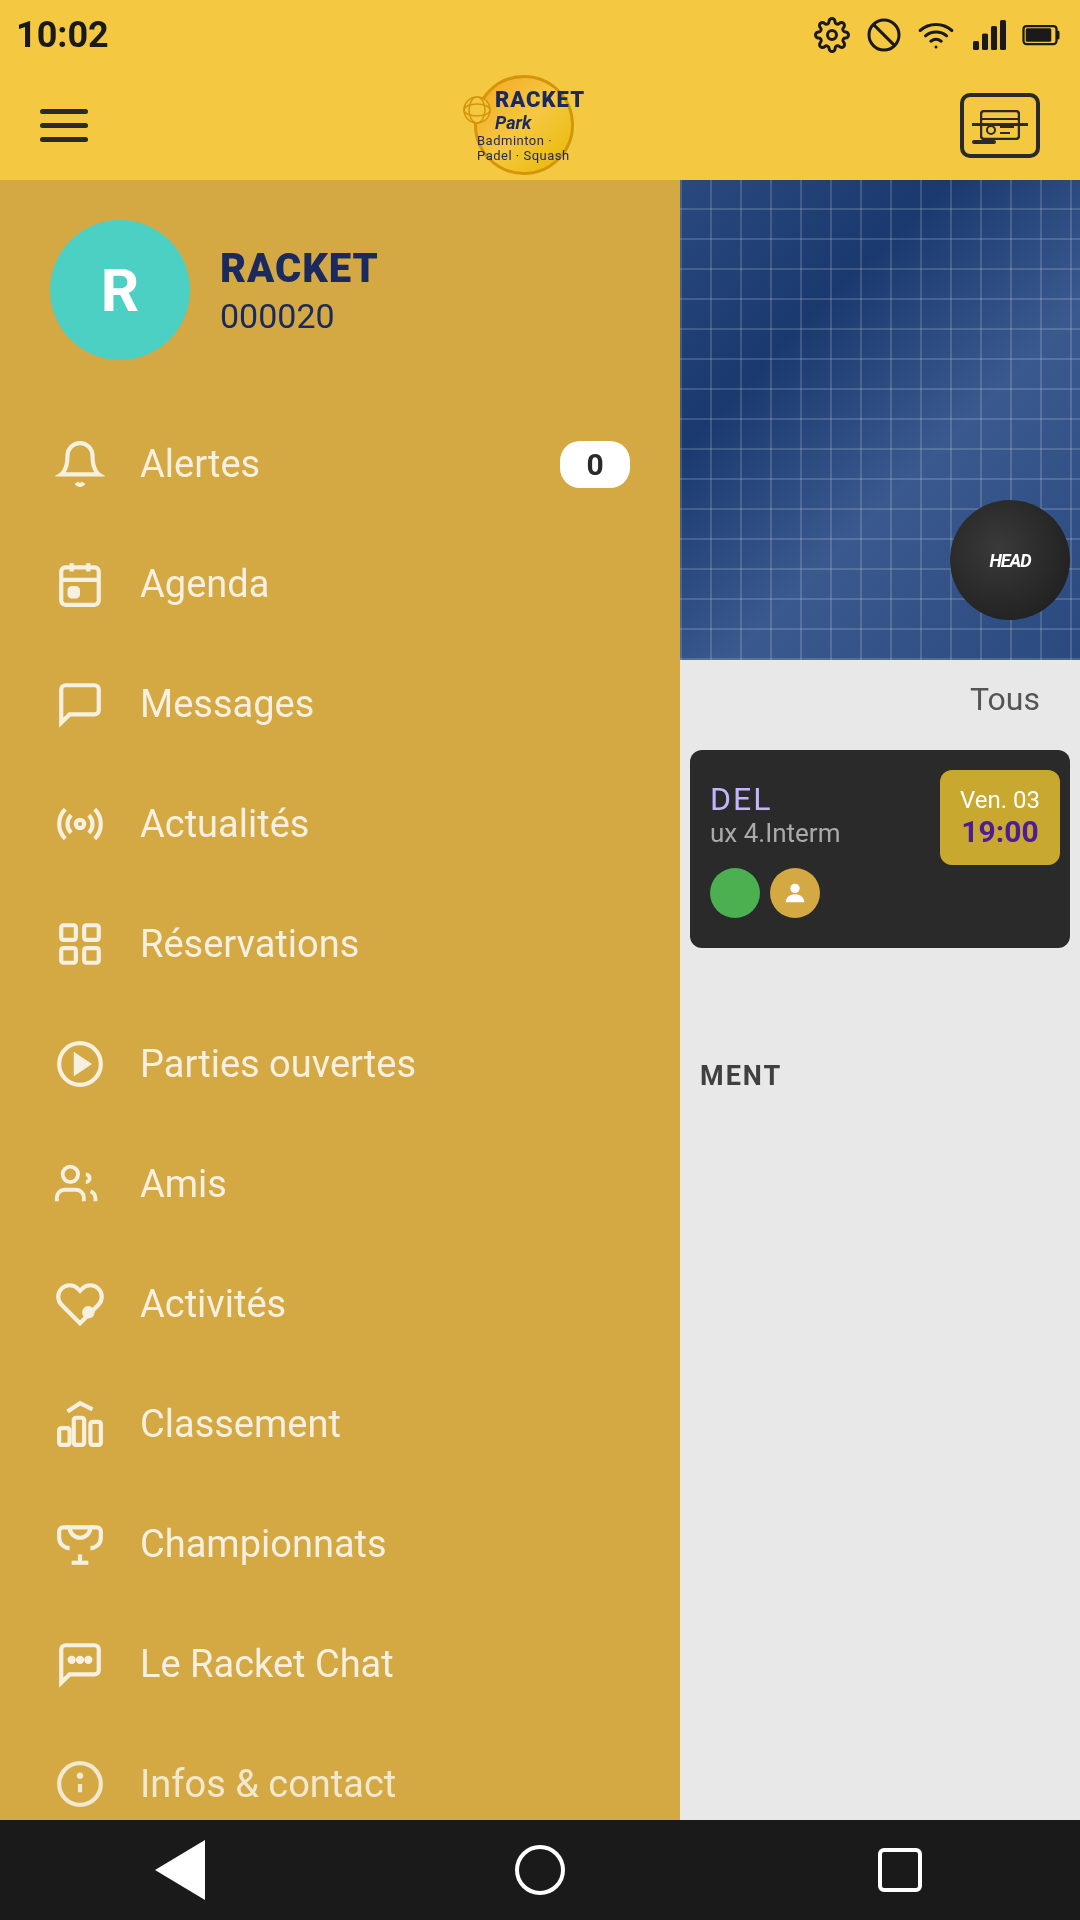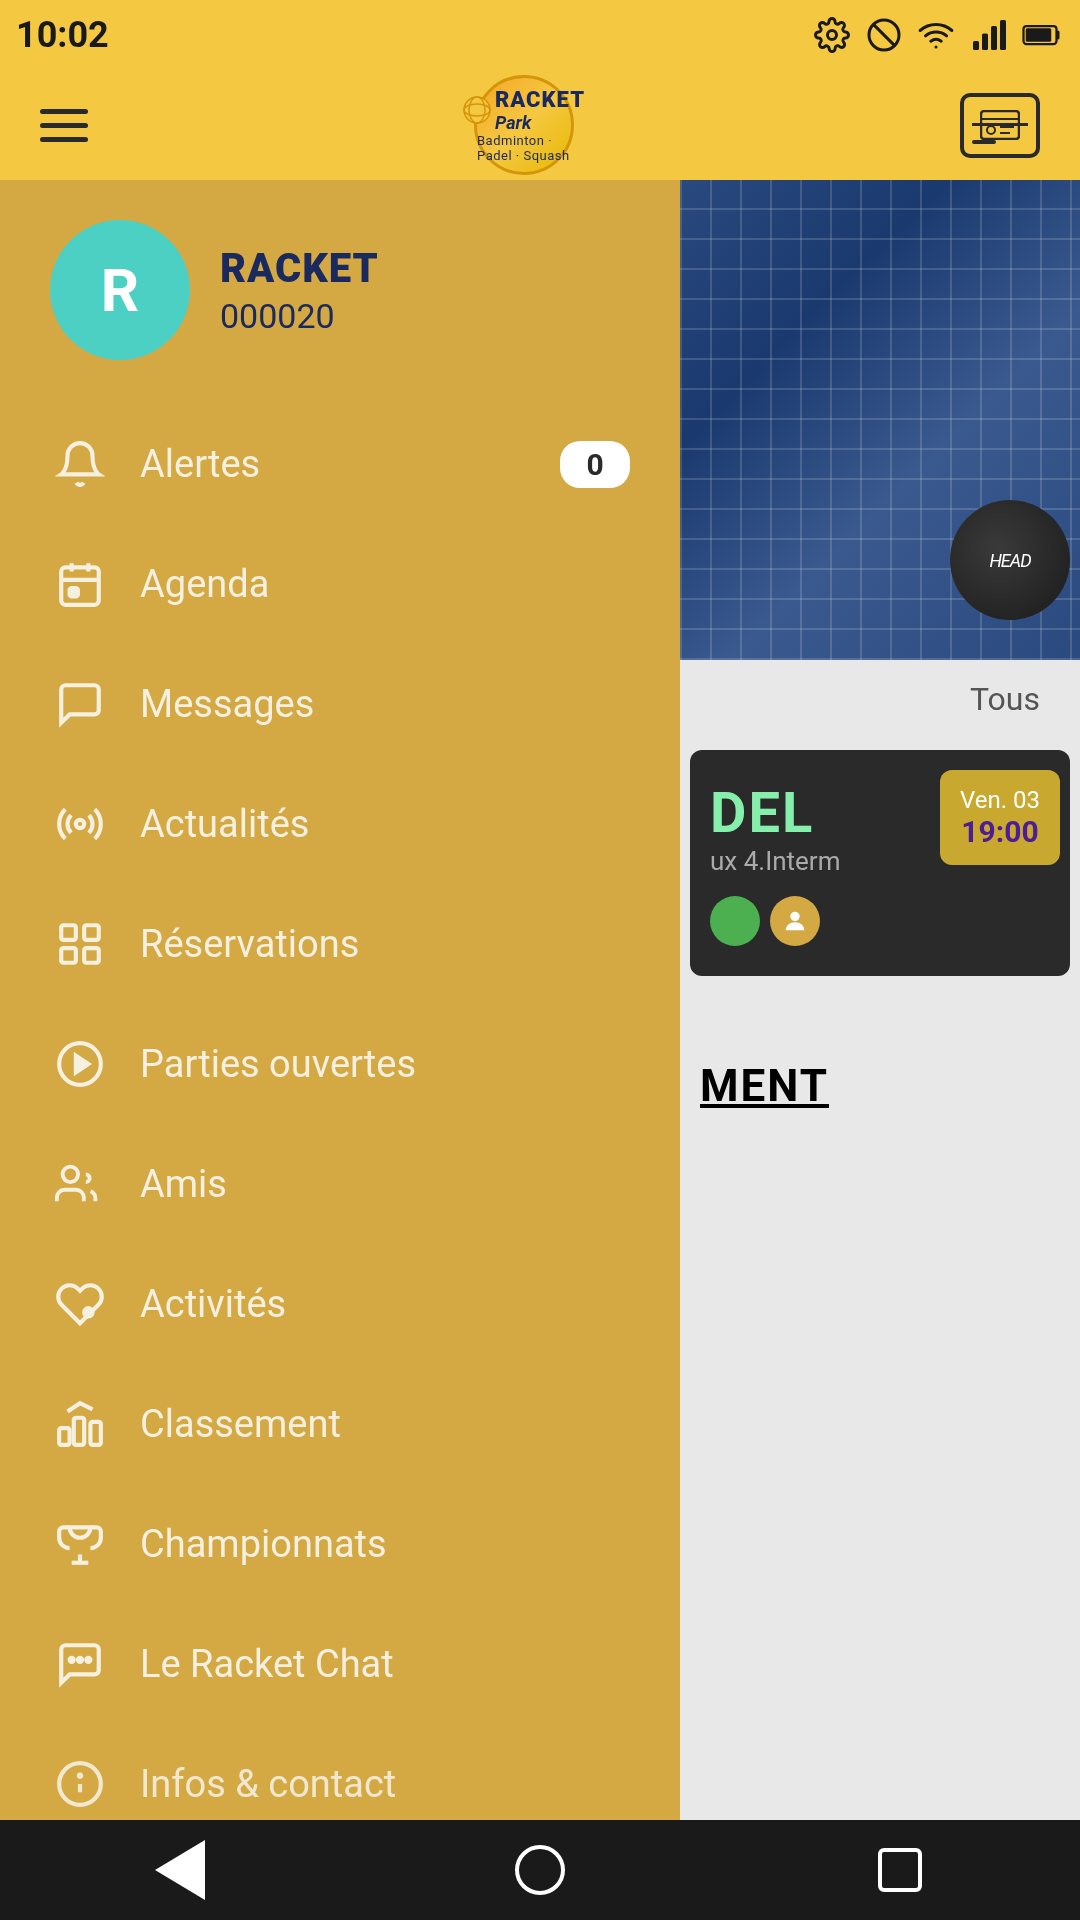--- a/index.html
+++ b/index.html
@@ -242,21 +242,21 @@
       height: 120px;
       background: radial-gradient(circle at 40% 40%, #3a3a3a, #1a1a1a);
       border-radius: 50%;
       display: flex;
       align-items: center;
       justify-content: center;
     }
     .ball-head-text {
       color: white;
       font-size: 18px;
-      font-weight: normal;
+      font-weight: bold;
       font-style: italic;
       letter-spacing: -1px;
     }
     .right-filter-row {
       position: absolute;
       top: 490px;
       right: 20px;
       font-size: 32px;
       color: #555;
       padding: 10px 20px;
@@ -266,23 +266,23 @@
       top: 570px;
       left: 0;
       right: 0;
       background: #2a2a2a;
       margin: 0 10px;
       border-radius: 12px;
       padding: 30px 20px;
       overflow: hidden;
     }
     .right-card-title {
-      font-size: 56px;
-      font-weight: 700;
-      color: #86efac;
+      font-size: 32px;
+      font-weight: 400;
+      color: #c4b5fd;
       letter-spacing: 2px;
     }
     .right-card-subtitle {
       font-size: 26px;
       color: #aaa;
     }
     .right-card-date {
       position: absolute;
       top: 20px;
       right: 10px;
@@ -315,26 +315,25 @@
 
     .right-bottom-section {
       position: absolute;
       top: 850px;
       left: 0;
       right: 0;
       background: #e8e8e8;
       padding: 30px 20px;
     }
     .right-bottom-text {
-      font-size: 44px;
+      font-size: 27px;
       font-weight: bold;
-      color: #000000;
+      color: #404040;
       text-transform: uppercase;
       letter-spacing: 2px;
-      text-decoration: underline;
     }
 
     
     svg { display: block; }
 
     
     .bottom-nav {
       position: absolute;
       bottom: 0;
       left: 0;

